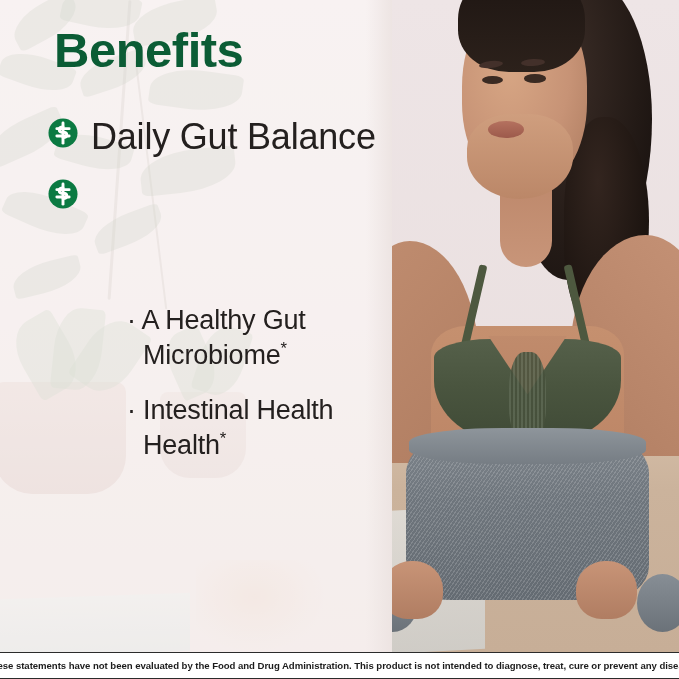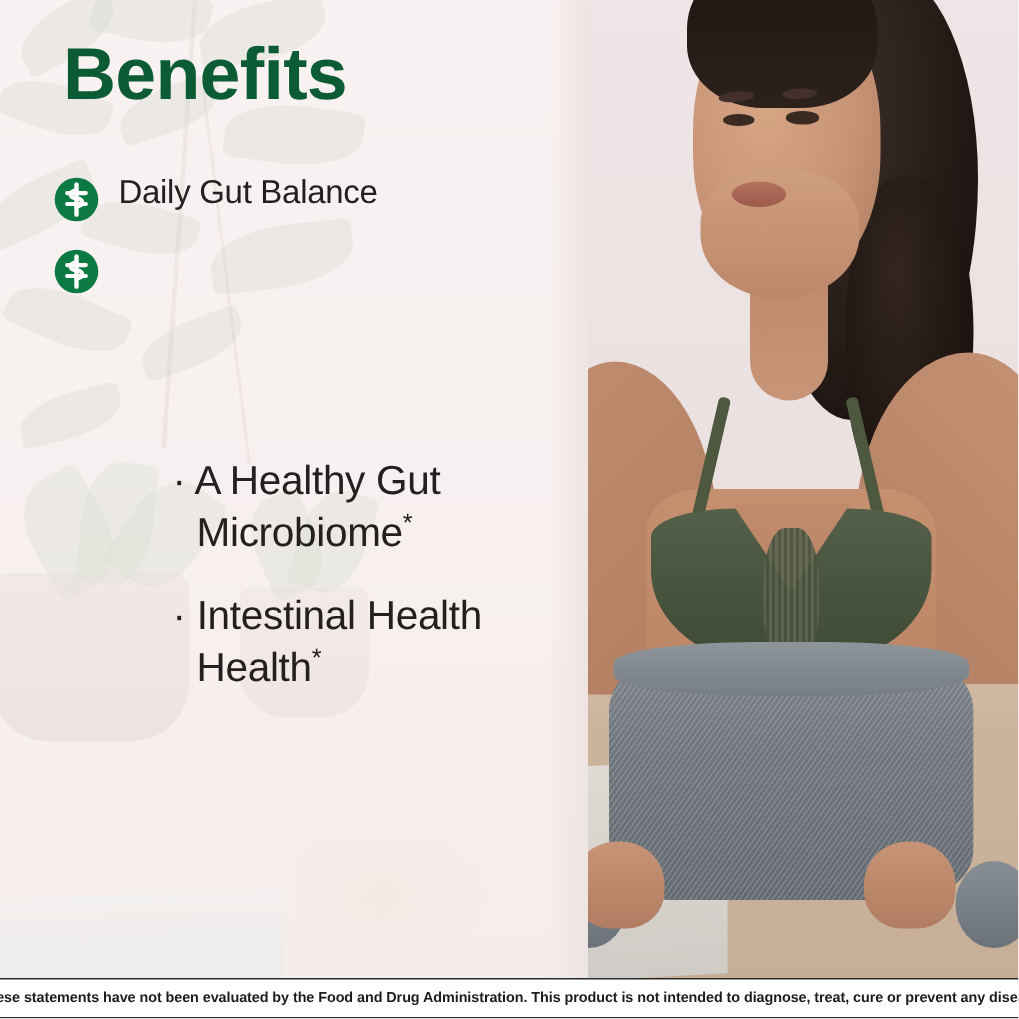--- a/index.html
+++ b/index.html
@@ -107,30 +107,30 @@
      border-radius:8px 8px 30px 30px;opacity:.38;}
   .succ{position:absolute;background:#a9b9a0;border-radius:50% 8% 50% 8%;opacity:.40;}
   
   .fadehand{position:absolute;left:196px;top:560px;width:130px;height:92px;
      background:radial-gradient(ellipse at 45% 40%,rgba(226,196,178,.55),rgba(232,214,204,0) 70%);}
   .fademat{position:absolute;left:0;top:596px;width:190px;height:58px;
      background:linear-gradient(180deg,rgba(221,227,224,.55),rgba(205,213,210,.65));
      transform:skewY(-2deg);}
 
   
-  .content{position:absolute;left:0;top:0;width:392px;height:652px;}
+  .content{position:absolute;left:12px;top:0;width:392px;height:652px;}
 
   .title{position:absolute;left:42px;top:26px;
      font-size:49px;font-weight:700;color:#0b5c35;letter-spacing:-.5px;
      line-height:1;}
 
   .blist{position:absolute;left:36px;top:114px;width:340px;}
   .brow-item{display:flex;align-items:flex-start;margin-bottom:14px;}
   .gicon{flex:0 0 auto;width:30px;height:30px;margin-top:4px;margin-right:13px;}
-  .btext{font-size:22px;color:#24201f;line-height:1.30;letter-spacing:-.2px;}
+  .btext{font-size:36px;color:#24201f;line-height:1.30;letter-spacing:-.2px;}
 
   .sublist{position:absolute;left:84px;top:303px;width:300px;}
   .sub-item{font-size:27px;color:#24201f;line-height:1.30;letter-spacing:-.2px;
      margin-bottom:20px;text-indent:-16px;padding-left:16px;margin-left:31px;}
   .sub-item .dot{font-size:27px;}
   sup.ast{font-size:.62em;vertical-align:super;line-height:0;}
 
   
   .footer{position:absolute;left:0;bottom:0;width:679px;height:27px;
      background:#ffffff;border-top:1px solid #2b2b2b;border-bottom:1px solid #2b2b2b;

